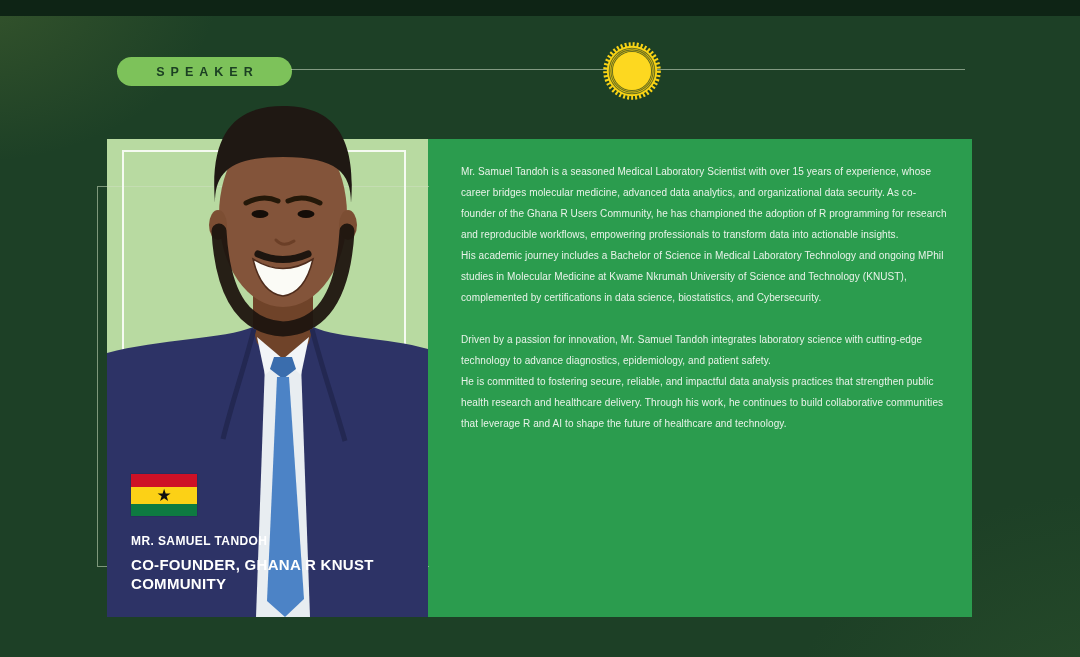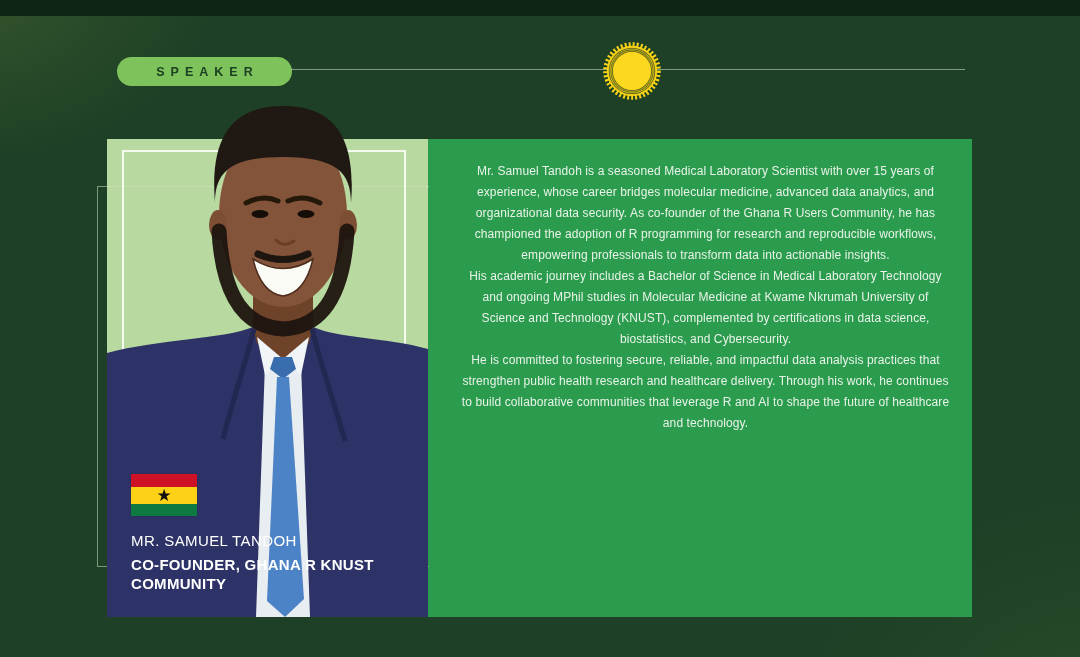--- a/index.html
+++ b/index.html
@@ -49,26 +49,26 @@
     position:absolute;left:131px;top:458px;width:66px;height:42px;
     display:flex;flex-direction:column;box-shadow:0 0 0 0.5px rgba(0,0,0,0.15);
   }
   .flag .stripe{flex:1;position:relative;}
   .flag .red{background:#ce1126;}
   .flag .gold{background:#fcd116;display:flex;align-items:center;justify-content:center;}
   .flag .green{background:#0e7a41;}
   .flag .star{color:#101010;font-size:17px;line-height:1;transform:translateY(-0.5px);}
   
   .name-block{position:absolute;left:131px;top:514px;width:285px;color:#ffffff;}
-  .name-block .name{font-size:15px;font-weight:400;letter-spacing:0.4px;line-height:22px;}
+  .name-block .name{font-size:12px;font-weight:700;letter-spacing:0.4px;line-height:22px;}
   .name-block .title{font-size:15px;font-weight:700;letter-spacing:0.3px;line-height:19px;margin-top:3px;}
   
   .bio{
     position:absolute;left:461px;top:145px;width:489px;color:#e9f3e9;
-    font-size:12px;line-height:21px;letter-spacing:0.1px;font-weight:400;text-align:center;
+    font-size:10px;line-height:21px;letter-spacing:0.1px;font-weight:400;
   }
   .bio p{margin:0;}
   .bio p.gap{margin-top:21px;}
 </style>
 </head>
 <body>
 
 <div class="canvas">
 
   <div class="pill">
@@ -139,16 +139,17 @@
   </div>
 
   <div class="name-block">
     <div class="name">MR. SAMUEL TANDOH</div>
     <div class="title">CO-FOUNDER, GHANA R KNUST COMMUNITY</div>
   </div>
 
   <div class="bio">
     <p>Mr. Samuel Tandoh is a seasoned Medical Laboratory Scientist with over 15 years of experience, whose career bridges molecular medicine, advanced data analytics, and organizational data security. As co-founder of the Ghana R Users Community, he has championed the adoption of R programming for research and reproducible workflows, empowering professionals to transform data into actionable insights.</p>
     <p>His academic journey includes a Bachelor of Science in Medical Laboratory Technology and ongoing MPhil studies in Molecular Medicine at Kwame Nkrumah University of Science and Technology (KNUST), complemented by certifications in data science, biostatistics, and Cybersecurity.</p>
+    <p class="gap">Driven by a passion for innovation, Mr. Samuel Tandoh integrates laboratory science with cutting-edge technology to advance diagnostics, epidemiology, and patient safety.</p>
     <p>He is committed to fostering secure, reliable, and impactful data analysis practices that strengthen public health research and healthcare delivery. Through his work, he continues to build collaborative communities that leverage R and AI to shape the future of healthcare and technology.</p>
   </div>
 
 </div>
 
 </body></html>

